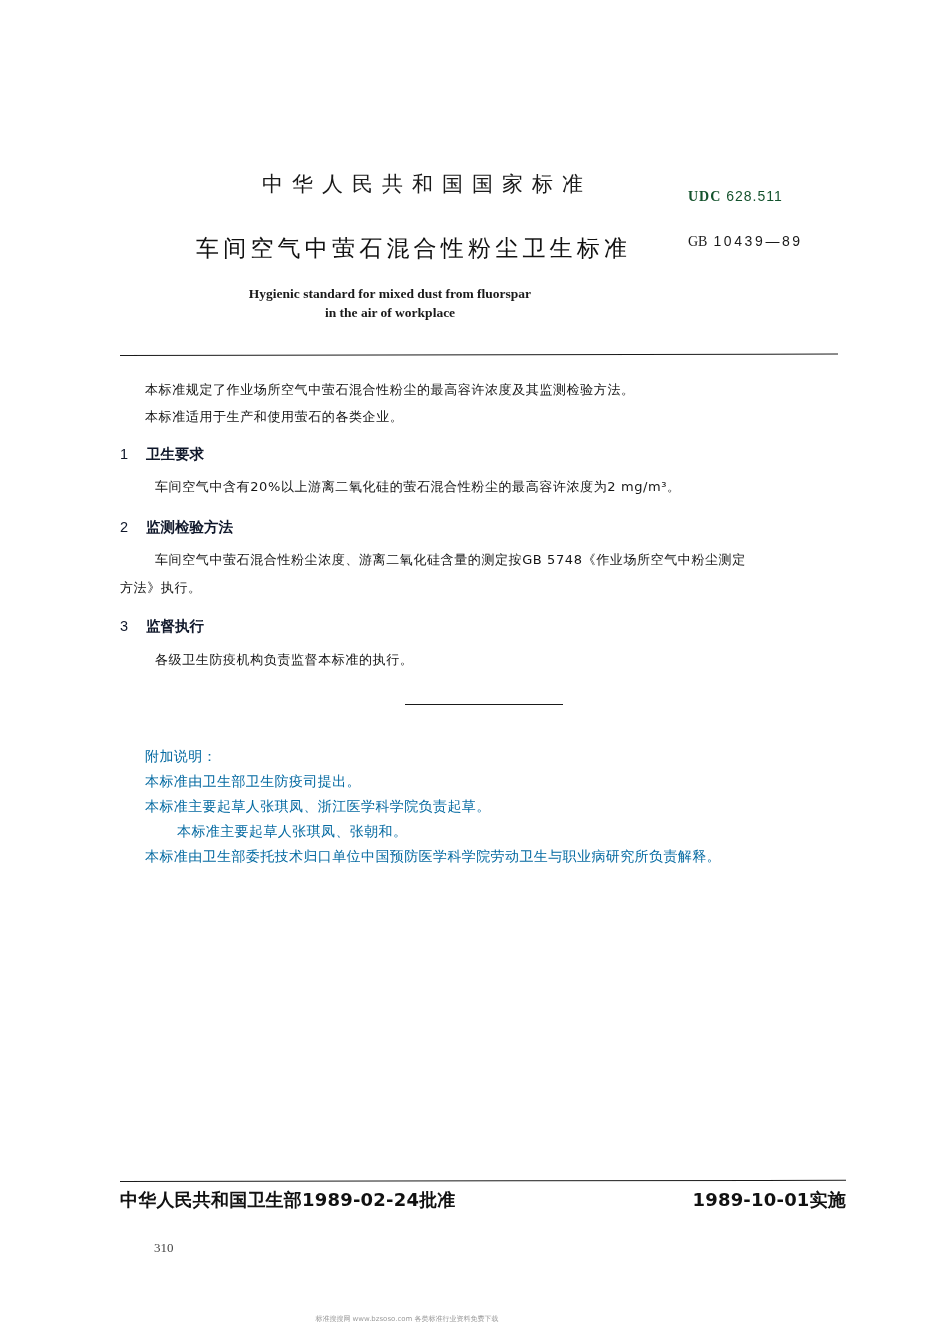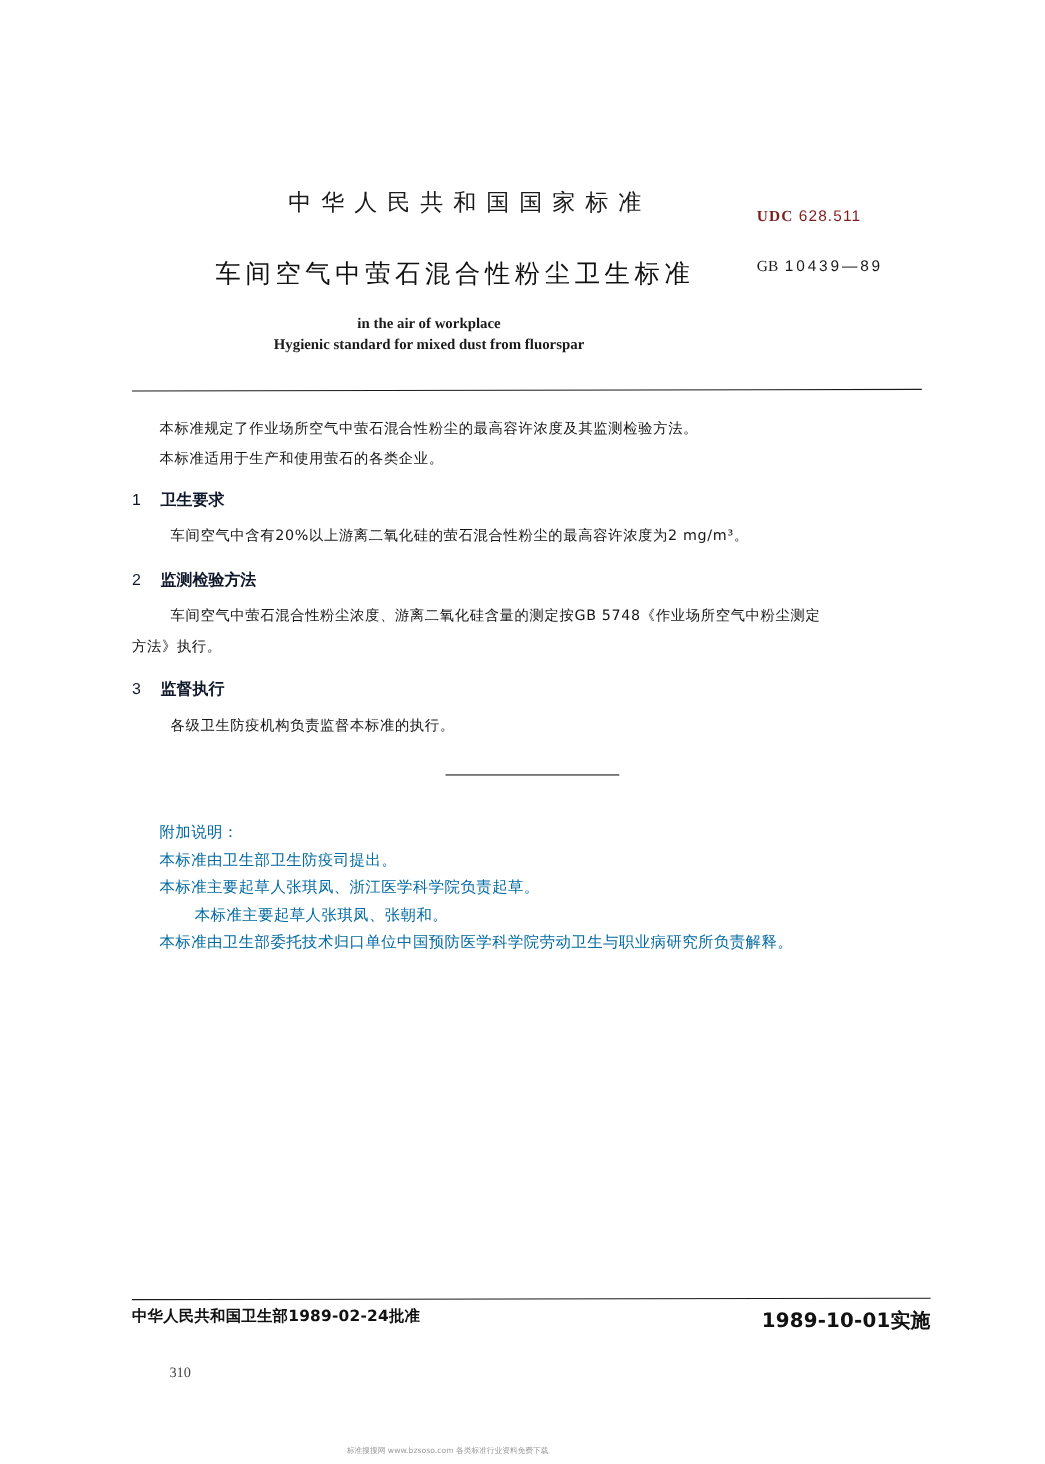--- a/index.html
+++ b/index.html
@@ -22,21 +22,21 @@
       font-size: 21px;
       letter-spacing: 9px;
       font-weight: normal;
       color: #1a1a1a;
     }
     .udc {
       left: 688px; top: 188px;
       font-family: "Liberation Sans", sans-serif;
       font-size: 14px;
       letter-spacing: 1px;
-      color: #7f1d1d;
+      color: #14532d;
     }
     .udc .udc-label { font-family: "Liberation Serif", serif; font-weight: bold; }
     .main-title {
       left: 196px; top: 233px;
       font-size: 23px;
       letter-spacing: 4.2px;
       color: #111111;
     }
     .gb-code {
       left: 688px; top: 233px;
@@ -114,21 +114,21 @@
 
     .rule-bottom {
       left: 120px; top: 1181px;
       width: 726px; height: 0;
       border-top: 1.6px solid #1a1a1a;
       transform: rotate(-0.1deg);
       transform-origin: left center;
     }
     .approved {
       left: 120px; top: 1188px;
-      font-size: 14px;
+      font-size: 18px;
       font-weight: bold;
       letter-spacing: 0.2px;
       color: #111111;
     }
     .effective {
       right: 104px; top: 1188px;
       font-size: 18px;
       font-weight: bold;
       letter-spacing: 0.2px;
       color: #111111;
@@ -157,22 +157,22 @@
   <span>628.511</span>
 </div>
 
 <div class="abs main-title">车间空气中萤石混合性粉尘卫生标准</div>
 
 <div class="abs gb-code">
   <span class="gb-label">GB</span><span>10439—89</span>
 </div>
 
 <div class="abs en-title">
+  <div>Hygienic standard for mixed dust from fluorspar</div>
   <div>in the air of workplace</div>
-  <div>Hygienic standard for mixed dust from fluorspar</div>
 </div>
 
 <div class="abs rule-top"></div>
 
 <div class="abs para para-1">本标准规定了作业场所空气中萤石混合性粉尘的最高容许浓度及其监测检验方法。</div>
 <div class="abs para para-2">本标准适用于生产和使用萤石的各类企业。</div>
 
 <div class="abs section-head sec-1">
   <span class="num">1</span><span>卫生要求</span>
 </div>

